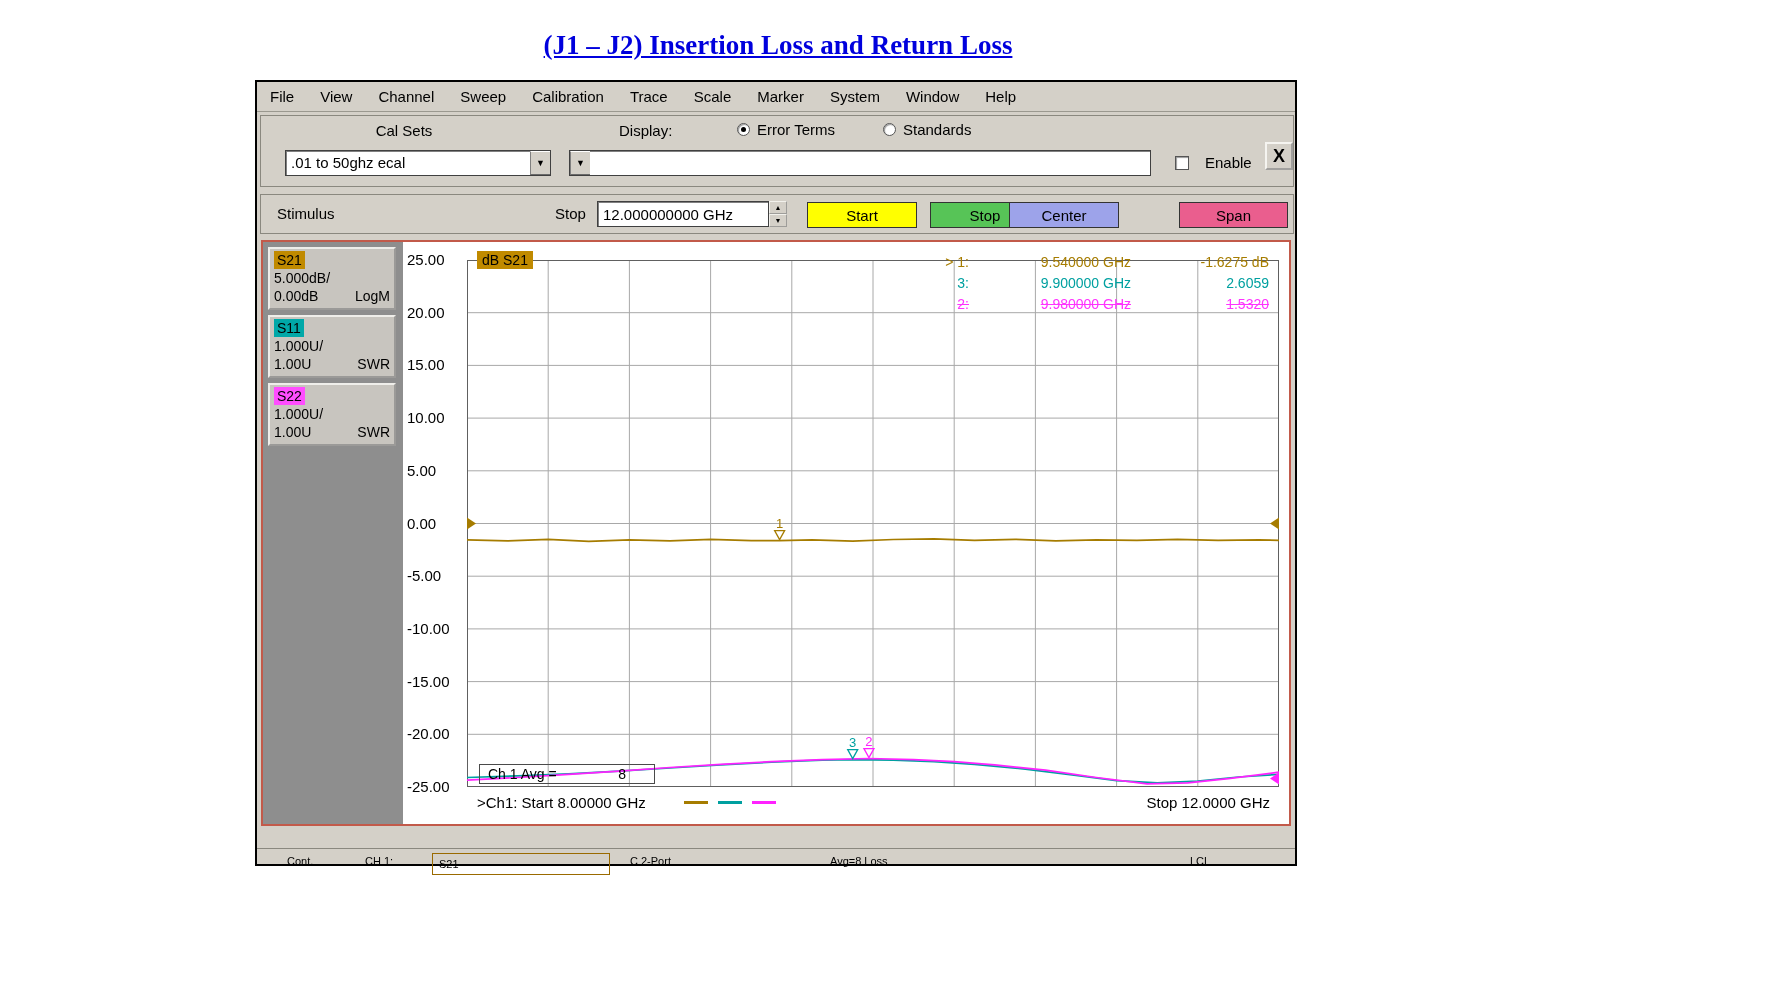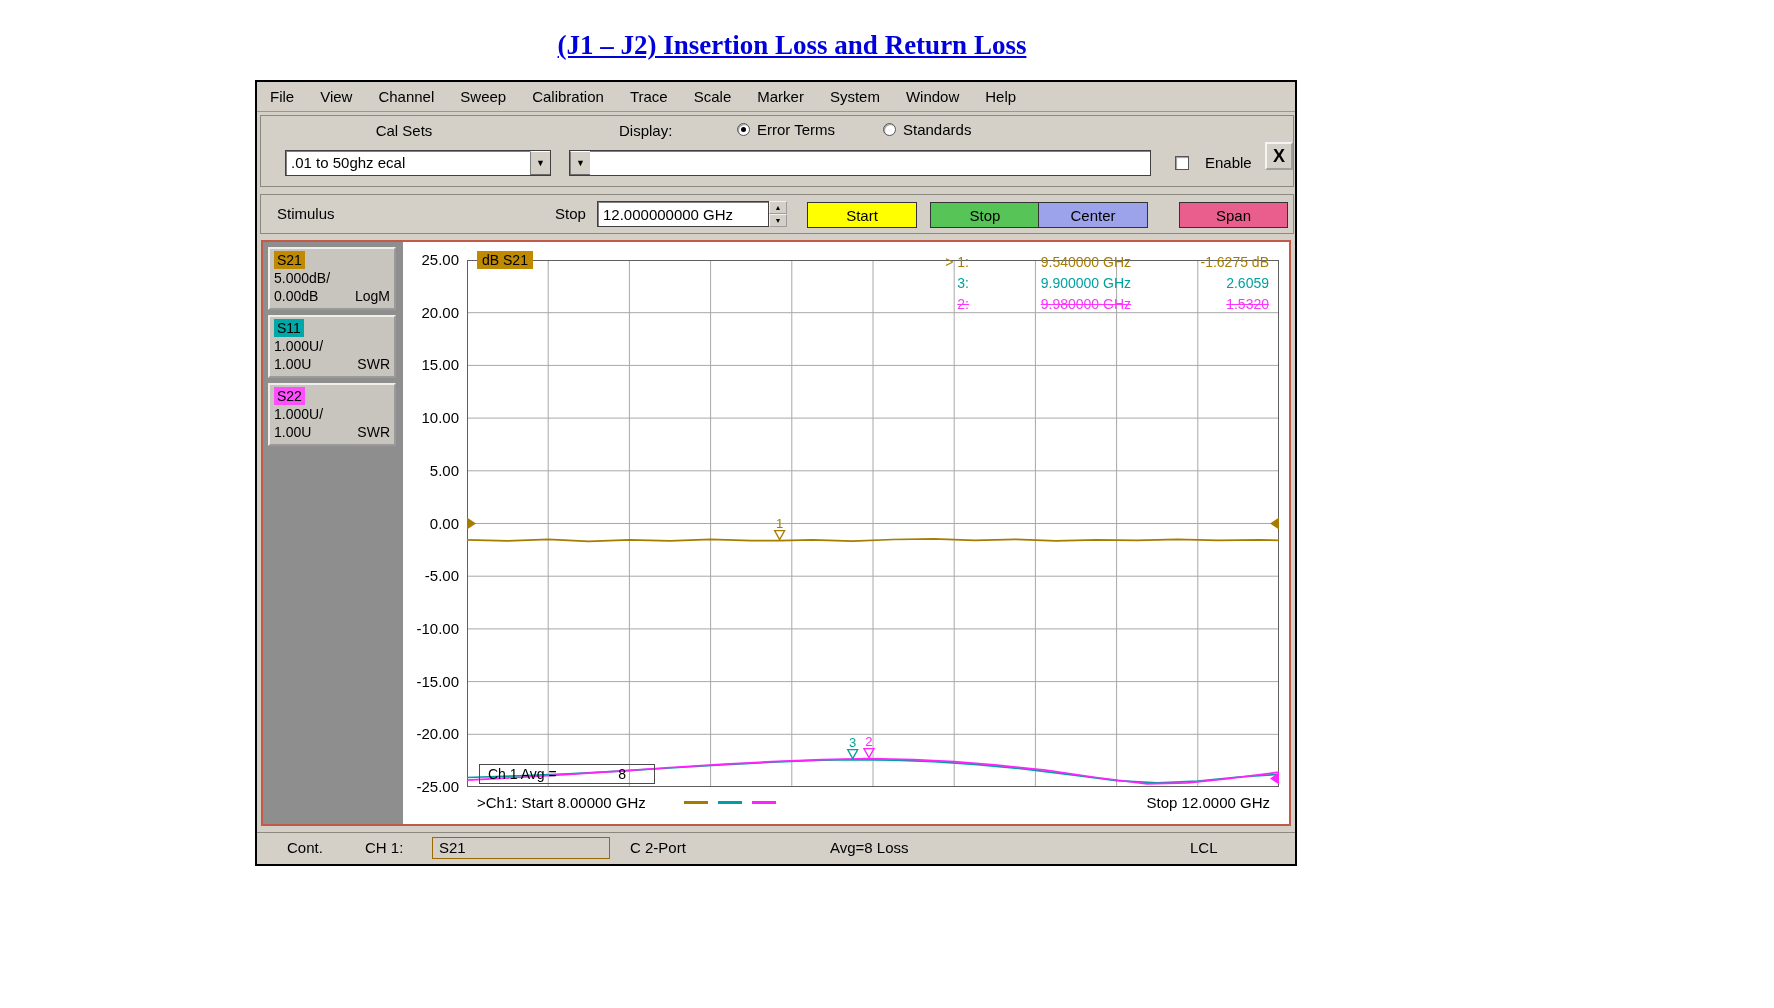--- a/index.html
+++ b/index.html
@@ -1,19 +1,19 @@
 <!DOCTYPE html>
 <html><head>
 <meta charset="utf-8">
 <style>
   * { margin:0; padding:0; box-sizing:border-box; }
   html,body { width:1774px; height:1008px; background:#ffffff; font-family:"Liberation Sans", sans-serif; color:#000; }
   body { position:relative; overflow:hidden; }
 
-  .page-title { position:absolute; left:272px; top:30px; width:1040px; text-align:center;
+  .page-title { position:absolute; left:258px; top:30px; width:1040px; text-align:center;
     font-family:"Liberation Serif", serif; font-size:27px; font-weight:bold;
     color:#0000dd; text-decoration:underline; }
 
   .app-window { position:absolute; left:255px; top:80px; width:1042px; height:786px;
     background:#d4d0c8; border:2px solid #000; }
 
   
   .menu-bar { position:absolute; left:0; top:0; width:100%; height:30px; display:flex;
     align-items:center; border-bottom:1px solid #9a988f; font-size:15px; }
   .menu-item { padding:0 13px; cursor:default; }
@@ -48,48 +48,48 @@
   .stim-label { position:absolute; left:16px; top:10px; font-size:15px; }
   .stop-label { position:absolute; left:294px; top:10px; font-size:15px; }
   .stim-input { position:absolute; left:336px; top:6px; width:172px; height:26px; background:#fff;
     border:1px solid #404040; box-shadow:inset 1px 1px 0 #808080; font-size:15px; padding-left:5px;
     font-family:"Liberation Sans", sans-serif; }
   .spinner { position:absolute; left:508px; top:6px; width:18px; height:26px; display:flex; flex-direction:column; }
   .spin-btn { flex:1; background:#d4d0c8; border:1px outset #f2f1ec; font-size:7px; line-height:1;
     display:flex; align-items:center; justify-content:center; }
   .stim-btn { position:absolute; top:7px; width:110px; height:26px; border:1px solid #333;
     display:flex; align-items:center; justify-content:center; font-size:15px; }
-  .btn-start { left:546px; } .btn-stop { left:669px; } .btn-center { left:777px; } .btn-span { left:918px; width:109px; }
+  .btn-start { left:546px; } .btn-stop { left:669px; } .btn-center { left:748px; } .btn-span { left:918px; width:109px; }
 
   
   .main-area { position:absolute; left:4px; top:158px; width:1030px; height:586px;
     border:2px solid #c25a4a; background:#fff; display:flex; }
   .sidebar { width:140px; background:#8e8e8e; padding:5px 0 0 5px; }
   .trace-button { width:128px; height:63px; background:#c8c5bf; border:2px outset #efeeea;
     margin-bottom:5px; padding:2px 4px; font-size:14px; line-height:18px; }
   .trace-chip { display:inline-block; padding:0 3px; color:#000; }
   .trace-line3 { display:flex; justify-content:space-between; }
 
   .plot-region { position:relative; flex:1; background:#fff; }
-  .y-label { position:absolute; left:4px; width:52px; text-align:right; font-size:15px; }
+  .y-label { position:absolute; left:4px; width:52px; text-align:left; font-size:15px; }
   #plot-svg { position:absolute; left:64px; top:18px; }
   .plot-chip { position:absolute; left:74px; top:9px; padding:1px 5px; font-size:14px; }
   .marker-readout { position:absolute; right:20px; top:10px; font-size:14px; }
   .marker-row { display:grid; grid-template-columns:46px 150px 126px; column-gap:12px; line-height:21px; }
   .marker-row span { text-align:right; white-space:nowrap; }
   .avg-box { position:absolute; left:76px; top:522px; width:176px; height:20px; border:1px solid #4a4a4a;
     display:flex; justify-content:space-between; align-items:center; padding:0 28px 0 8px; font-size:14px; }
   .bottom-row { position:absolute; left:74px; top:552px; display:flex; align-items:center; font-size:15px; }
   .legend-dashes { display:flex; gap:10px; margin-left:38px; }
   .dash { width:24px; height:3px; }
   .stop-annot { position:absolute; right:19px; top:552px; font-size:15px; }
 
   
-  .status-bar { position:absolute; left:0; bottom:0; width:100%; height:32px; background:#d4d0c8;
-    border-top:1px solid #8a887f; font-size:15px; }
+  .status-bar { position:absolute; left:0; bottom:0; width:100%; height:16px; background:#d4d0c8;
+    border-top:1px solid #8a887f; font-size:11px; }
   .sb-item { position:absolute; top:6px; }
   .sb-cont { left:30px; } .sb-ch { left:108px; }
   .sb-trace { left:175px; top:4px; width:178px; height:22px; border:1px solid #9a6a00; padding-left:6px; line-height:20px; }
   .sb-cal { left:373px; } .sb-avg { left:573px; } .sb-lcl { left:933px; }
 </style>
 </head>
 <body>
 
 <div class="page-title">(J1 – J2) Insertion Loss and Return Loss</div>
 

